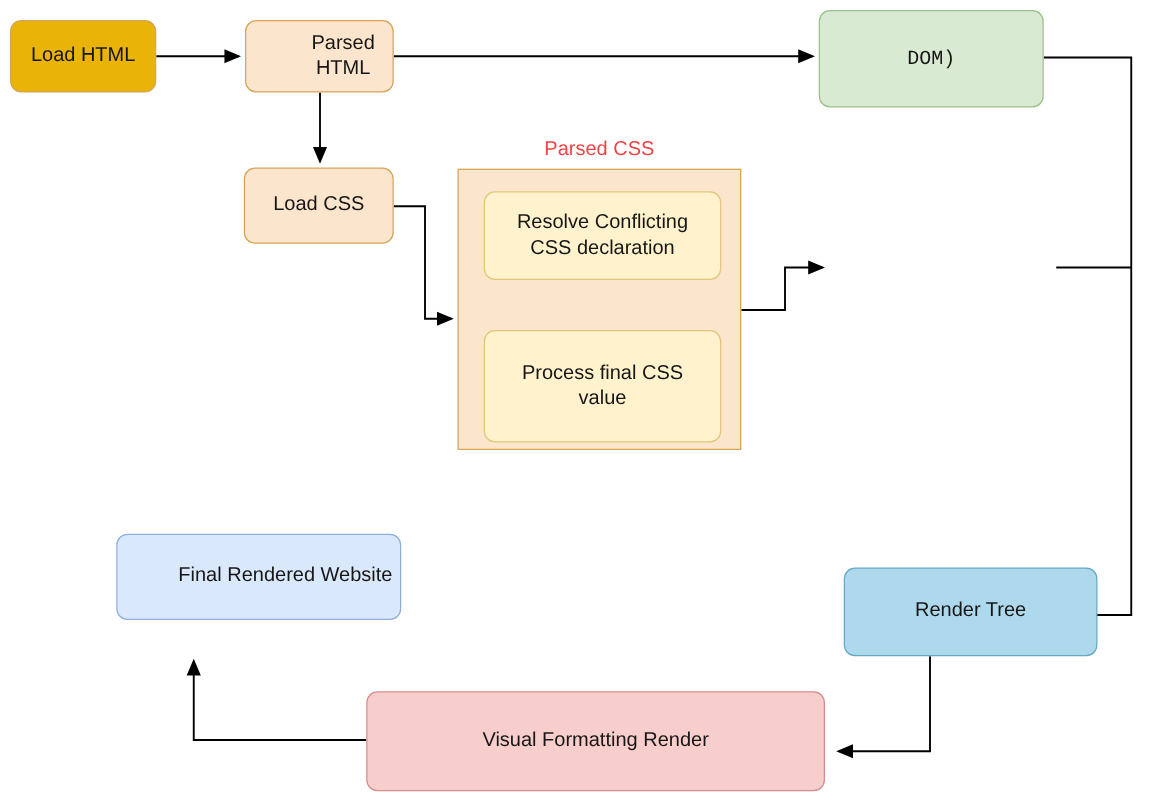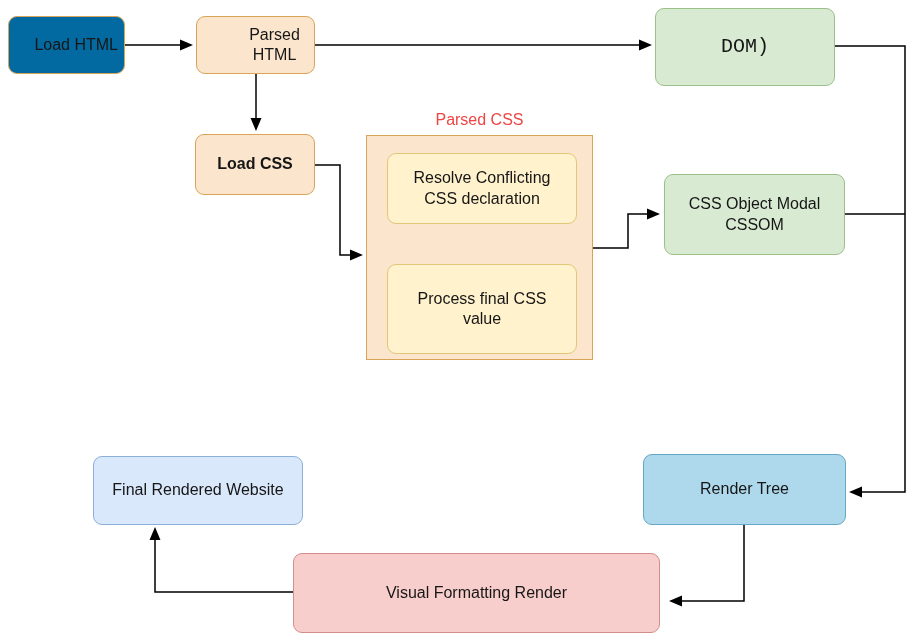--- a/index.html
+++ b/index.html
@@ -8,39 +8,39 @@
     font-family:"Liberation Sans", sans-serif; overflow:hidden;
   }
   .node {
     position:absolute; box-sizing:border-box;
     border:1.6px solid #999; border-radius:9px;
     display:flex; flex-direction:column; align-items:center; justify-content:center;
     text-align:center; font-size:16px; color:#161616; line-height:1.28;
     padding:3px 6px;
   }
   .node .lbl { white-space:pre-line; }
-  .node .code-lbl { font-family:"Liberation Mono","DejaVu Sans Mono",monospace; font-size:20px; }
+  .node .code-lbl { font-family:"Liberation Mono","DejaVu Sans Mono",monospace; font-size:16px; }
   .group {
     position:absolute; box-sizing:border-box;
     border:1.6px solid #999; border-radius:0;
   }
   .group-title {
     position:absolute; font-size:16px; color:#ef4444; text-align:center;
   }
   
   #node-load-html   { left:8px;   top:16px;  width:117px; height:58px; }
   #node-parsed-html { left:196px; top:16px;  width:119px; height:58px; }
   #node-dom         { left:655px; top:8px;   width:180px; height:78px; }
-  #node-load-css    { left:195px; top:134px; width:120px; height:61px;font-weight:bold; }
+  #node-load-css    { left:195px; top:134px; width:120px; height:61px; }
   #group-parsed-css { left:366px; top:135px; width:227px; height:225px; }
   #group-title-parsed-css { left:366px; top:111px; width:227px; }
   #node-resolve     { left:387px; top:153px; width:190px; height:71px; }
   #node-process     { left:387px; top:264px; width:190px; height:90px; }
   #node-cssom       { left:664px; top:174px; width:181px; height:81px; }
-  #node-final       { left:93px;  top:456px; width:210px; height:69px; }
+  #node-final       { left:93px;  top:427px; width:228px; height:69px;align-items:flex-end; }
   #node-render-tree { left:643px; top:454px; width:203px; height:71px; }
   #node-visual      { left:293px; top:553px; width:367px; height:80px; }
   svg.wires { position:absolute; left:0; top:0; width:919px; height:639px; pointer-events:none; }
   svg.wires path { stroke:#000000; stroke-width:1.5; fill:none; }
 </style>
 </head>
 <body>
 
 <div class="canvas">
 
@@ -54,21 +54,21 @@
     <path d="M315,45 H650" marker-end="url(#arrow)"></path>
     <path d="M256,74 V129" marker-end="url(#arrow)"></path>
     <path d="M315,165 H340 V255 H361" marker-end="url(#arrow)"></path>
     <path d="M593,248 H628 V214 H658" marker-end="url(#arrow)"></path>
     <path d="M845,214 H905"></path>
     <path d="M835,46 H905 V492 H851" marker-end="url(#arrow)"></path>
     <path d="M744,525 V601 H671" marker-end="url(#arrow)"></path>
     <path d="M293,592 H155 V529" marker-end="url(#arrow)"></path>
   </svg>
 
-  <div class="node" id="node-load-html" style="background: #0369a1; border-color: rgb(216, 165, 88); align-items: flex-end;">
+  <div class="node" id="node-load-html" style="background: #eab308; border-color: rgb(216, 165, 88);">
     <span class="lbl">Load HTML</span>
   </div>
 
   <div class="node" id="node-parsed-html" style="background: rgb(252, 229, 205); border-color: rgb(216, 165, 88); padding-left: 44px;">
     <span class="lbl">Parsed HTML</span>
   </div>
 
   <div class="node" id="node-dom" style="background: rgb(217, 234, 211); border-color: rgb(156, 192, 139);">
     <span class="code-lbl">DOM)</span>
   </div>
@@ -84,30 +84,26 @@
   <div class="node" id="node-resolve" style="background: rgb(255, 242, 204); border-color: rgb(224, 200, 120);">
     <span class="lbl">Resolve Conflicting
 CSS declaration</span>
   </div>
 
   <div class="node" id="node-process" style="background: rgb(255, 242, 204); border-color: rgb(224, 200, 120);">
     <span class="lbl">Process final CSS
 value</span>
   </div>
 
-  <div class="node" id="node-cssom" style="background: rgb(217, 234, 211); border-color: rgb(156, 192, 139);">
-    <span class="lbl">CSS Object Modal
-CSSOM</span>
-  </div>
 
   <div class="node" id="node-final" style="background: rgb(218, 232, 252); border-color: rgb(141, 176, 218);">
     <span class="lbl">Final Rendered Website</span>
   </div>
 
-  <div class="node" id="node-render-tree" style="background: rgb(174, 217, 236); border-color: rgb(100, 168, 196);">
+  <div class="node" id="node-render-tree" style="background: rgb(174, 217, 236); border-color: rgb(100, 168, 196); margin-left: 32px;">
     <span class="lbl">Render Tree</span>
   </div>
 
   <div class="node" id="node-visual" style="background: rgb(248, 206, 204); border-color: rgb(211, 141, 139);">
     <span class="lbl">Visual Formatting Render</span>
   </div>
 
 </div>
 
 </body></html>

